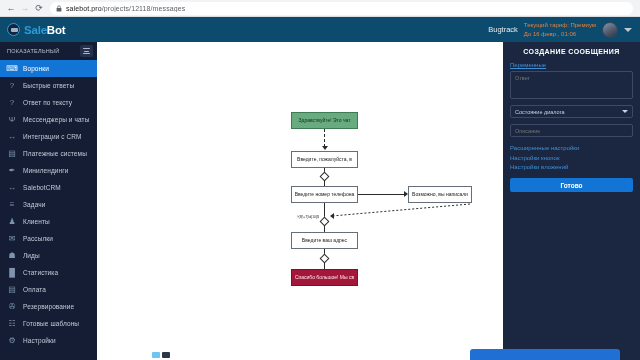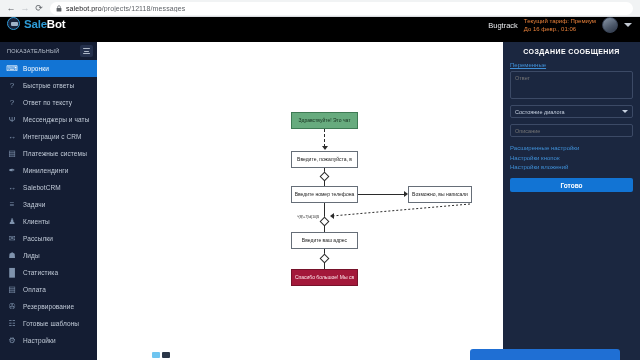--- a/index.html
+++ b/index.html
@@ -41,22 +41,22 @@
     font-size: 7px; color: #202124;
     white-space: nowrap; overflow: hidden;
     letter-spacing: .1px;
   }
   .url-text .dim { color: #5f6368; }
 
   
   .app-header {
     position: absolute; top: 17px; left: 0;
     width: 640px; height: 25px;
-    background: #000000;
-    display: flex; align-items: flex-start;
+    background: #0c4a6e;
+    display: flex; align-items: center;
   }
   .logo {
     display: flex; align-items: center;
     padding-left: 7px; width: 97px;
     flex: 0 0 auto;
   }
   .logo-mark {
     width: 13px; height: 13px;
     border-radius: 50%;
     background: #18233b;

